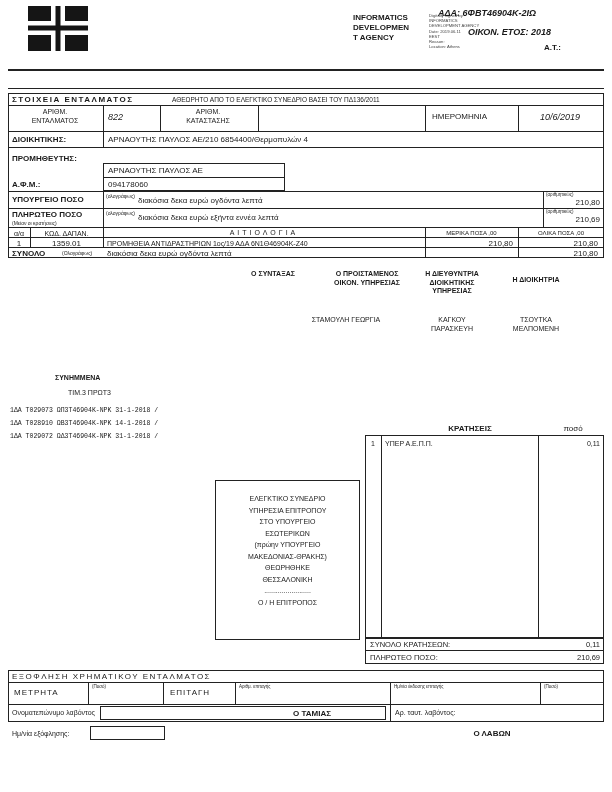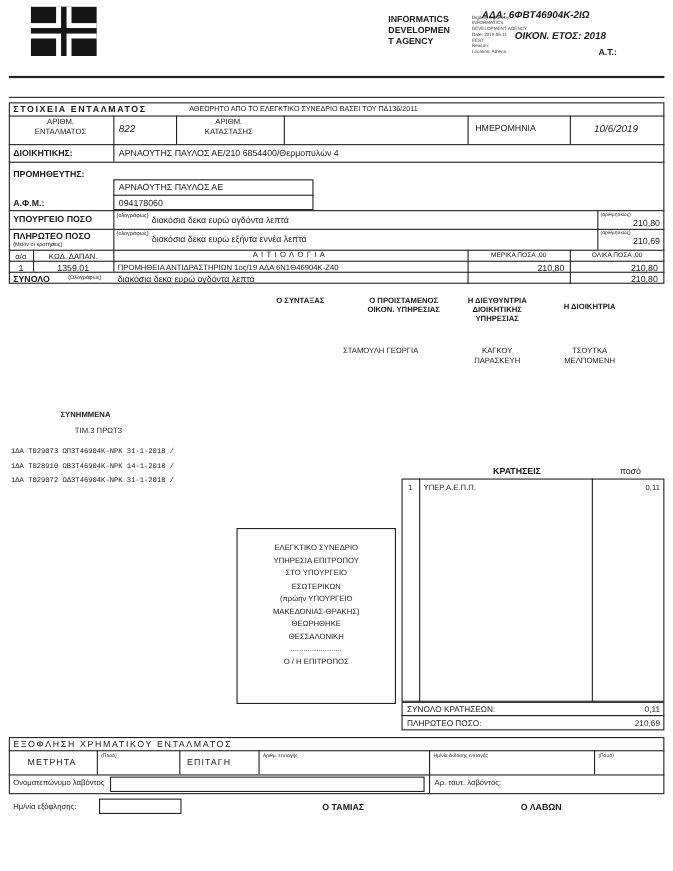--- a/index.html
+++ b/index.html
@@ -186,29 +186,29 @@
   <div class="a hl" style="left:8px;top:682px;width:596px"></div>
   <div class="a hl" style="left:8px;top:704px;width:596px"></div>
   <div class="a vl" style="left:88px;top:682px;height:22px"></div>
   <div class="a vl" style="left:163px;top:682px;height:22px"></div>
   <div class="a vl" style="left:235px;top:682px;height:22px"></div>
   <div class="a vl" style="left:390px;top:682px;height:40px"></div>
   <div class="a vl" style="left:540px;top:682px;height:22px"></div>
 
   <div class="a t8" style="left:12px;top:672px;letter-spacing:1.5px">ΕΞΟΦΛΗΣΗ ΧΡΗΜΑΤΙΚΟΥ ΕΝΤΑΛΜΑΤΟΣ</div>
 
-  <div class="a t8" style="left:25px;top:688px;letter-spacing:1px">ΜΕΤΡΗΤΑ</div>
+  <div class="a t8" style="left:14px;top:688px;letter-spacing:1px">ΜΕΤΡΗΤΑ</div>
   <div class="a t45" style="left:92px;top:684px">(Ποσό)</div>
   <div class="a t8" style="left:170px;top:688px;letter-spacing:1px">ΕΠΙΤΑΓΗ</div>
   <div class="a t45" style="left:239px;top:684px">Αριθμ. επιταγής</div>
   <div class="a t45" style="left:394px;top:684px">Ημ/νία έκδοσης επιταγής</div>
   <div class="a t45" style="left:544px;top:684px">(Ποσό)</div>
 
   <div class="a t7" style="left:12px;top:709px">Ονοματεπώνυμο λαβόντος</div>
   <div class="a box" style="left:100px;top:706px;width:286px;height:14px"></div>
   <div class="a t7" style="left:395px;top:709px">Αρ. ταυτ. λαβόντος:</div>
 
   <div class="a t7" style="left:12px;top:730px">Ημ/νία εξόφλησης:</div>
   <div class="a box" style="left:90px;top:726px;width:75px;height:14px"></div>
-  <div class="a t8 b c" style="left:272px;top:729px;width:80px">Ο ΤΑΜΙΑΣ</div>
+  <div class="a t8 b c" style="left:272px;top:709px;width:80px">Ο ΤΑΜΙΑΣ</div>
   <div class="a t8 b c" style="left:452px;top:729px;width:80px">Ο ΛΑΒΩΝ</div>
 
 </div>
 
 </body></html>

